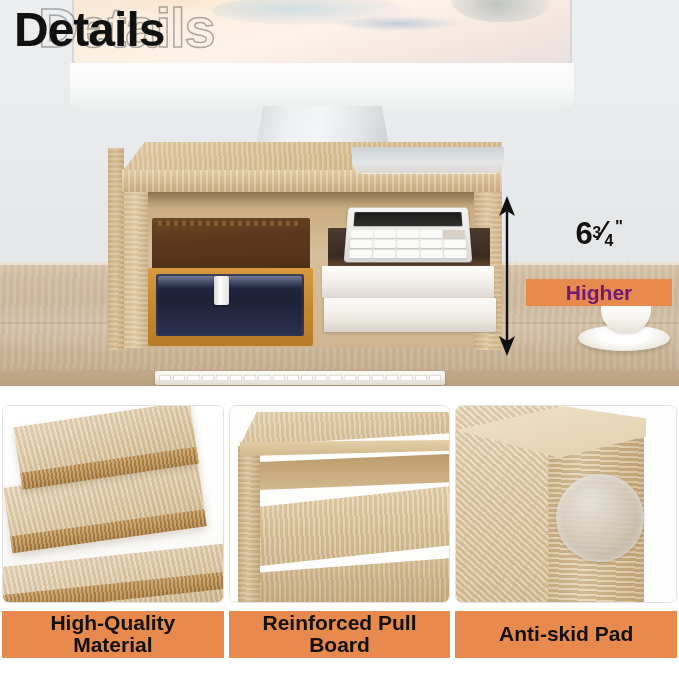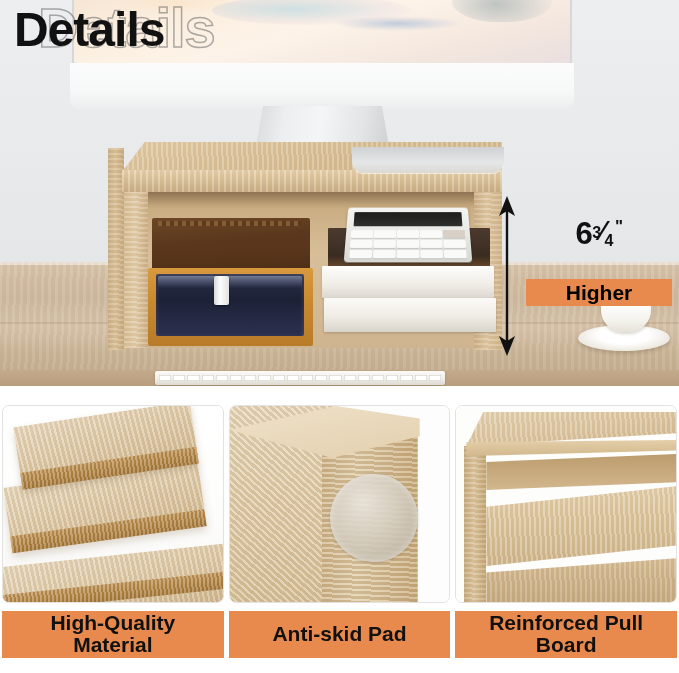--- a/index.html
+++ b/index.html
@@ -149,21 +149,21 @@
   .callout .big{font-size:31px;font-weight:bold;color:#111;line-height:1;letter-spacing:-.5px;
         display:flex;align-items:flex-start;justify-content:center;}
   .callout .big .frac{display:inline-flex;align-items:center;font-size:30px;}
   .callout .big sup{font-size:16px;line-height:1;position:relative;top:1px;}
   .callout .big sub{font-size:16px;line-height:1;position:relative;top:9px;vertical-align:baseline;}
   .callout .big .slash{font-size:27px;position:relative;top:0px;}
   .callout .big .inch{font-size:17px;position:relative;top:0px;margin-left:2px;}
   .callout .sub{font-size:22px;color:#222;line-height:1.15;margin-top:1px;}
   .badge{position:absolute;left:526px;top:279px;width:146px;height:27px;
         background:#e8894d;display:flex;align-items:center;justify-content:center;}
-  .badge span{font-size:21px;font-weight:bold;color:#000000;}
+  .badge span{font-size:21px;font-weight:bold;color:#701a75;}
 
   
   .title-wrap{position:absolute;left:14px;top:6px;width:400px;height:58px;}
   .title-ghost{position:absolute;left:24px;top:-6px;font-size:56px;font-weight:bold;
         color:transparent;-webkit-text-stroke:1.5px rgba(105,105,105,.55);
         letter-spacing:-1px;line-height:1;white-space:nowrap;}
   .title-main{position:absolute;left:0;top:0;font-size:48px;font-weight:bold;color:#111;
         letter-spacing:-1px;line-height:1;white-space:nowrap;}
 
   
@@ -385,40 +385,40 @@
             <div class="edge"></div>
           </div>
       </div>
       <div class="cap">
         <span>High-Quality Material</span>
       </div>
     </div>
 
     <div class="panel">
       <div class="photo">
-        <div class="p3bg"></div>
-        <div class="p3-face"></div>
-        <div class="p3-edge"></div>
-        <div class="p3-top"></div>
-        <div class="pad"></div>
-      </div>
-      <div class="cap">
-        <span>Anti-skid Pad</span>
-      </div>
-    </div>
-
-    <div class="panel">
-      <div class="photo">
         <div class="p2bg"></div>
         <div class="p2-post"></div>
         <div class="p2-low"></div>
         <div class="p2-recess"></div>
         <div class="p2-shelf"></div>
         <div class="p2-top"></div>
         <div class="p2-toplip"></div>
       </div>
       <div class="cap">
         <span>Reinforced Pull Board</span>
       </div>
     </div>
 
+    <div class="panel">
+      <div class="photo">
+        <div class="p3bg"></div>
+        <div class="p3-face"></div>
+        <div class="p3-edge"></div>
+        <div class="p3-top"></div>
+        <div class="pad"></div>
+      </div>
+      <div class="cap">
+        <span>Anti-skid Pad</span>
+      </div>
+    </div>
+
   </div>
 </div>
 
 </body></html>

